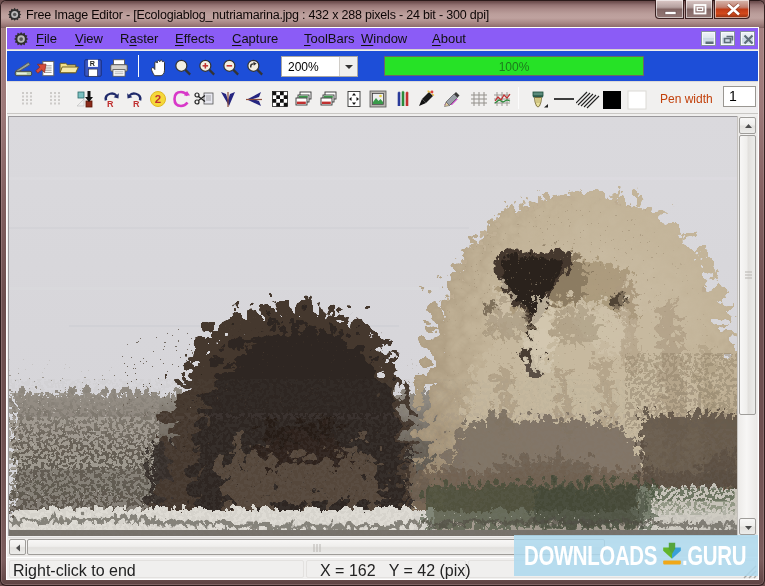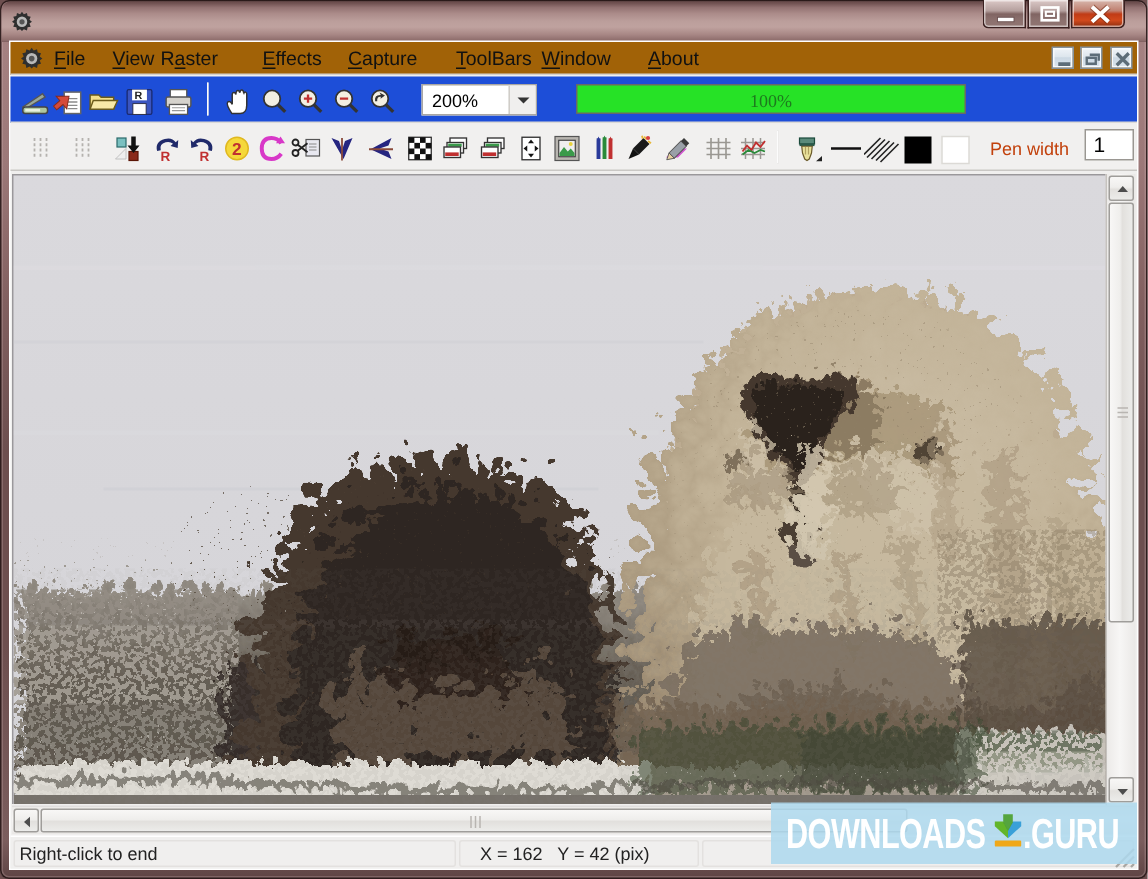--- a/index.html
+++ b/index.html
@@ -18,61 +18,62 @@
 #winbtns { position:absolute; left:655px; top:0; width:95px; height:20px; }
 .wb { position:absolute; top:0; height:19px; border:1px solid #3a2020; border-top:none;
   box-shadow:inset 0 0 0 1px rgba(255,255,255,.55);
   background:linear-gradient(180deg,#dcc9c7 0,#b5a09e 40%,#806462 52%,#93787480 100%),linear-gradient(180deg,#d0bbb9 0,#8a6f6c 100%); }
 #wb-min { left:0; width:29px; border-radius:0 0 0 4px; }
 #wb-max { left:30px; width:28px; }
 #wb-close { left:59px; width:36px; border-radius:0 0 4px 0;
   background:linear-gradient(180deg,#d8b8ae 0,#c08070 40%,#c03b16 52%,#d2491c 75%,#8c2e10 100%); }
 .wb svg { position:absolute; left:0; top:0; }
 #client { position:absolute; left:7px; top:28px; width:751px; height:551px; background:#f0efee; box-shadow:0 0 0 1px #ffffff; }
-#menubar { position:absolute; left:0; top:0; width:751px; height:22px; background:#a16207; border-bottom:1px solid #d5d2cf; font-size:13px; color:#111; }
+#menubar { position:absolute; left:0; top:0; width:751px; height:22px; background:#8b5cf6; border-bottom:1px solid #d5d2cf; font-size:13px; color:#111; }
 #menubar .mi { position:absolute; top:3px; }
 #menubar u { text-decoration:underline; text-underline-offset:2px; }
 #mdibtns { position:absolute; right:3px; top:3px; }
 .mdib { display:inline-block; width:15px; height:15px; margin-left:1px; border:1px solid #85929d; overflow:hidden;
   box-shadow:inset 0 0 0 1px #f8fafc;
   background:linear-gradient(180deg,#f0f4f8 0,#dde6ed 45%,#cbd8e3 50%,#dbe5ee 100%); vertical-align:top; position:relative; }
 #tb1 { position:absolute; left:0; top:23px; width:751px; height:31px; background:#1d4ed8; border-bottom:1px solid #dcdad7; }
 #tb2 { position:absolute; left:0; top:55px; width:751px; height:31px; background:#f1f0ef; border-bottom:1px solid #c9c7c4; }
 .ico { position:absolute; top:6px; }
 .sep { position:absolute; top:4px; width:1px; height:22px; background:#c9c6c2; border-right:1px solid #fcfcfc; }
 #combo { position:absolute; left:274px; top:5px; width:77px; height:21px; background:#fff; border:1px solid #aaa7a2; font-size:12px; }
 #combo span { position:absolute; left:6px; top:3px; color:#000; }
 #combo .btn { position:absolute; right:0px; top:0px; width:18px; height:19px; background:#f0efee; border-left:1px solid #d0cdc8; }
 #combo .btn:after { content:""; position:absolute; left:5px; top:8px; border:4px solid transparent; border-top:4px solid #333; }
 #progress { position:absolute; left:377px; top:5px; width:260px; height:20px; border:1px solid #686868; background:#26e226; }
-#progress span { position:absolute; width:100%; text-align:center; top:3px; font-size:12px; color:#1e7a1e;font-family:Liberation Serif, serif; }
+#progress span { position:absolute; width:100%; text-align:center; top:3px; font-size:12px; color:#1e7a1e; }
 #penlabel { position:absolute; left:653px; top:9px; font-size:12px; color:#c2410c; }
 #penbox { position:absolute; left:716px; top:3px; width:33px; height:21px; background:#fff; border:1px solid #9a9792; font-size:14px; padding:1px 0 0 5px; }
 #imgarea { position:absolute; left:1px; top:88px; width:729px; height:420px; background:#d6d5d8; overflow:hidden; border-top:1px solid #9a989b; border-left:1px solid #9a989b; }
 #vscroll { position:absolute; left:730px; top:88px; width:20px; height:421px; background:linear-gradient(90deg,#eceae8 0,#f7f6f5 45%,#eae8e6 100%); border-left:1px solid #c5c2be; }
 #hscroll { position:absolute; left:1px; top:509px; width:749px; height:19px; background:linear-gradient(180deg,#eceae8 0,#f7f6f5 45%,#eae8e6 100%); border-top:1px solid #e0dedd; }
 .sb { position:absolute; border:1px solid #9f9d9a; border-radius:2px;
   background:linear-gradient(180deg,#f8f7f6 0,#efeeec 45%,#e2e0dd 55%,#ececea 100%); }
 .sbv { background:linear-gradient(90deg,#f8f7f6 0,#efeeec 45%,#e2e0dd 55%,#ececea 100%); }
-#statusbar { position:absolute; left:0; top:529px; width:751px; height:22px; background:#f0efee; border-top:1px solid #ffffff; font-size:12px; color:#222;text-align:right; }
+#statusbar { position:absolute; left:0; top:529px; width:751px; height:22px; background:#f0efee; border-top:1px solid #ffffff; font-size:16px; color:#222;text-align:right; }
 #statusbar .cell { position:absolute; top:4px; }
 .scell { position:absolute; top:2px; height:18px; border:1px solid #e3e1df; border-radius:2px; }
 #wm { position:absolute; left:514px; top:535px; width:244px; height:41px; background:rgba(173,216,237,.86); z-index:50; }
 #wm .t { position:absolute; top:5px; font-weight:bold; font-size:28px; color:#fff; letter-spacing:-0.5px; transform:scaleX(0.73); transform-origin:0 0; white-space:nowrap; }
 </style>
 </head>
 <body>
 <div id="win">
   <div id="frame"></div>
   <div id="titlebar"></div>
   <svg id="appicon" viewBox="0 0 16 16">
       <path d="M8 1 L9.5 3 L12 2 L12.5 4.5 L15 5 L14 7.5 L16 9 L14 10.5 L15 13 L12.5 13.5 L12 16 L9.5 15 L8 16.5 L6.5 15 L4 16 L3.5 13.5 L1 13 L2 10.5 L0 9 L2 7.5 L1 5 L3.5 4.5 L4 2 L6.5 3 Z" fill="#2f2f2f" transform="scale(0.95)"></path>
       <circle cx="7.6" cy="8.6" r="4" fill="#b9b9b9"></circle>
       <circle cx="7.6" cy="8.6" r="2" fill="#555"></circle>
     </svg>
+  <div id="apptitle">Free Image Editor - [Ecologiablog_nutriamarina.jpg : 432 x 288 pixels - 24 bit - 300 dpi]</div>
   <div id="winbtns">
     <div class="wb" id="wb-min">
         <svg width="29" height="19">
           <rect x="9" y="11.5" width="11" height="3" fill="#fff" stroke="#6a5050" stroke-width=".6"></rect>
         </svg>
       </div>
     <div class="wb" id="wb-max">
         <svg width="28" height="19">
           <rect x="8.5" y="5" width="11" height="8.5" fill="none" stroke="#fff" stroke-width="1.8"></rect>
           <rect x="11.2" y="7.8" width="5.5" height="2.8" fill="none" stroke="#fff" stroke-width="1.4"></rect>
@@ -87,21 +88,21 @@
   </div>
   <div id="client">
     <div id="menubar">
       <svg style="position:absolute;left:7px;top:3px" width="15" height="15" viewBox="0 0 16 16">
           <path d="M8 1 L9.5 3 L12 2 L12.5 4.5 L15 5 L14 7.5 L16 9 L14 10.5 L15 13 L12.5 13.5 L12 16 L9.5 15 L8 16.5 L6.5 15 L4 16 L3.5 13.5 L1 13 L2 10.5 L0 9 L2 7.5 L1 5 L3.5 4.5 L4 2 L6.5 3 Z" fill="#2f2f2f" transform="scale(0.95)"></path>
           <circle cx="7.6" cy="8.6" r="4" fill="#b9b9b9"></circle>
           <circle cx="7.6" cy="8.6" r="2" fill="#555"></circle>
         </svg>
       <span class="mi" style="left:29px"><u>F</u>ile</span>
       <span class="mi" style="left:68px"><u>V</u>iew</span>
-      <span class="mi" style="left:100px">R<u>a</u>ster</span>
+      <span class="mi" style="left:113px">R<u>a</u>ster</span>
       <span class="mi" style="left:168px"><u>E</u>ffects</span>
       <span class="mi" style="left:225px"><u>C</u>apture</span>
       <span class="mi" style="left:297px"><u>T</u>oolBars</span>
       <span class="mi" style="left:354px"><u>W</u>indow</span>
       <span class="mi" style="left:425px"><u>A</u>bout</span>
       <span id="mdibtns">
         <span class="mdib"><svg width="15" height="15">
               <rect x="3.5" y="9.5" width="8" height="2.5" fill="#5d6d78"></rect>
             </svg></span>
         <span class="mdib"><svg width="15" height="15">

